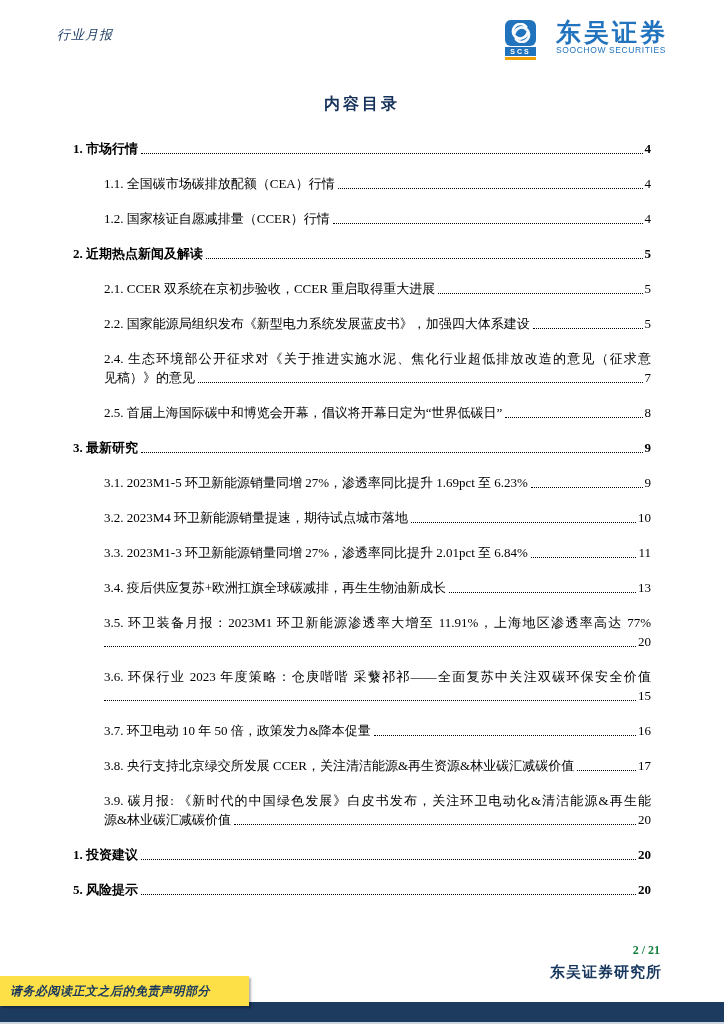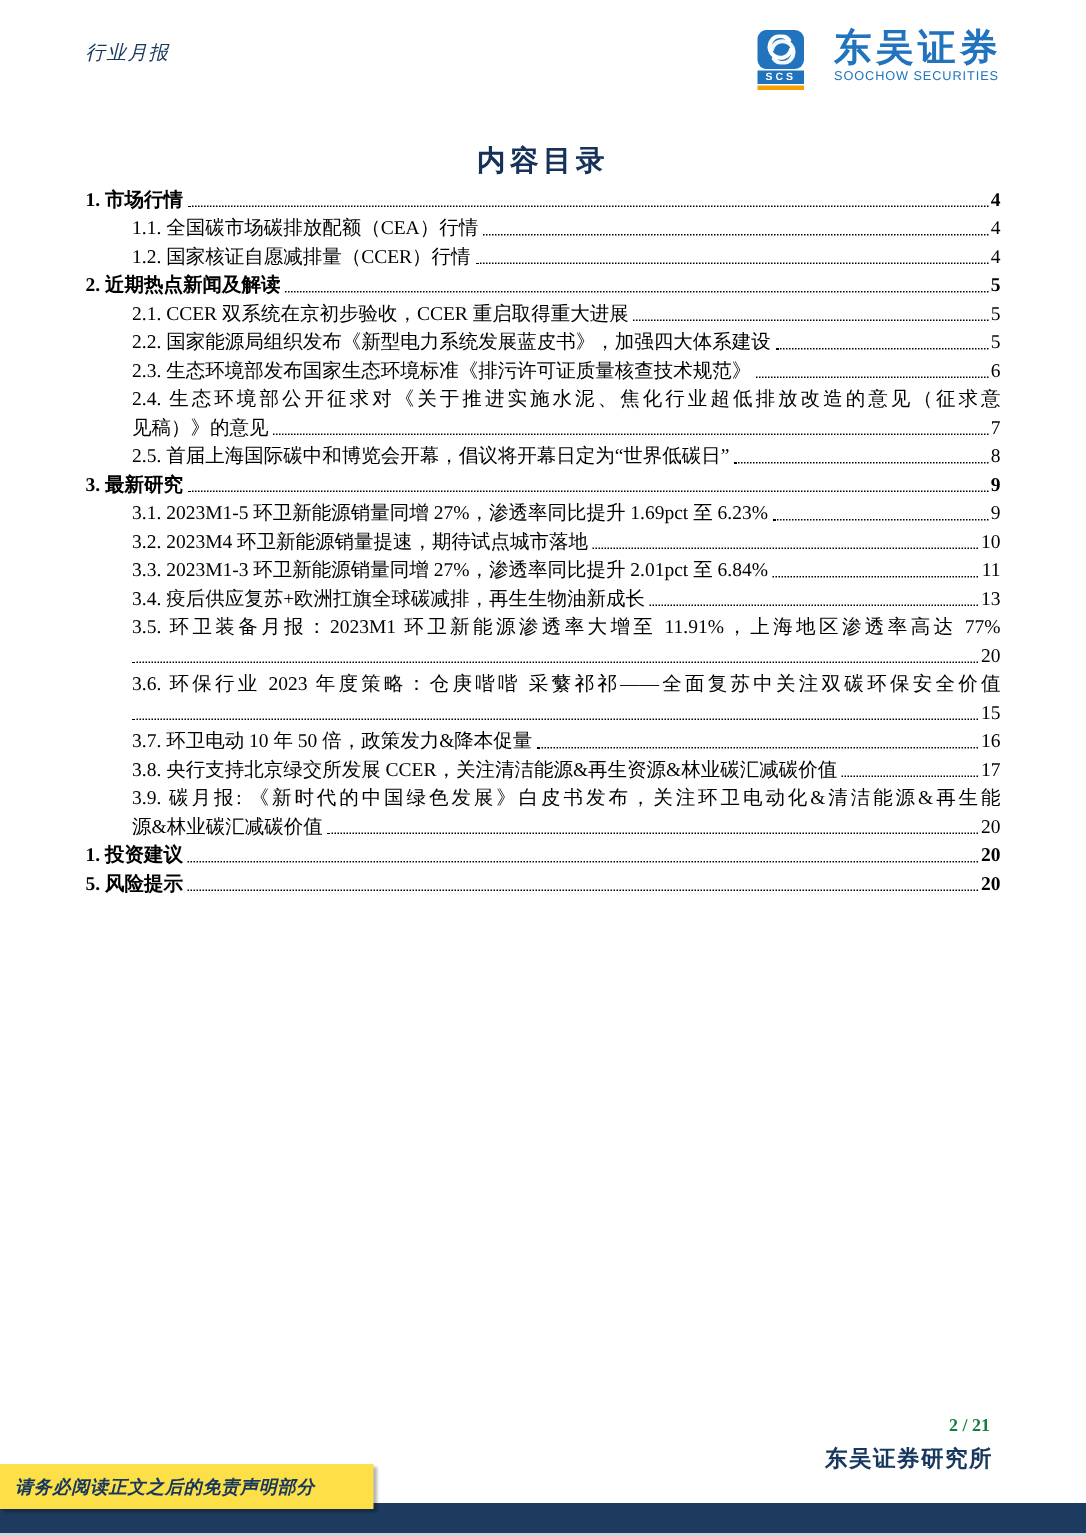--- a/index.html
+++ b/index.html
@@ -31,25 +31,25 @@
     font-family:"Liberation Sans",sans-serif;font-weight:bold;
     font-size:25px;line-height:25px;color:#2173bd;letter-spacing:3px;white-space:nowrap;
   }
   .logo-en{
     font-family:"Liberation Sans",sans-serif;font-size:8.5px;line-height:11px;
     color:#2173bd;letter-spacing:0.6px;white-space:nowrap;
   }
   
   .toc-title{
     position:absolute;top:94px;left:0;width:724px;text-align:center;
-    font-size:19px;font-weight:bold;color:#16325a;letter-spacing:3px;margin:0;
+    font-size:16px;font-weight:bold;color:#16325a;letter-spacing:3px;margin:0;
   }
   
   #toc{position:absolute;left:57px;top:123px;width:610px;}
-  .toc-entry{margin:0;}
+  .toc-entry{margin:16px;}
   .toc-entry.lv1{font-weight:bold;}
   .toc-entry.lv2{padding-left:31px;}
   .toc-line{line-height:19px;font-size:13px;}
   .toc-line.full{text-align:justify;text-align-last:justify;}
   .toc-line.last{display:flex;}
   .toc-line.last .t{flex:0 0 auto;white-space:nowrap;}
   .toc-line.last .leader{
     flex:1 1 auto;min-width:8px;border-bottom:1.5px dotted #000;margin:0 2px 4px 3px;
   }
   .toc-line.last .pg{flex:0 0 auto;}
@@ -137,27 +137,20 @@
       </div>
     </div>
     <div class="toc-entry lv2">
       <div class="toc-line last">
         <span class="t">2.2. 国家能源局组织发布《新型电力系统发展蓝皮书》，加强四大体系建设</span>
         <span class="leader"></span>
         <span class="pg">5</span>
       </div>
     </div>
     <div class="toc-entry lv2">
-      <div class="toc-line last">
-        <span class="t">2.3. 生态环境部发布国家生态环境标准《排污许可证质量核查技术规范》</span>
-        <span class="leader"></span>
-        <span class="pg">6</span>
-      </div>
-    </div>
-    <div class="toc-entry lv2">
       <div class="toc-line full">2.4. 生态环境部公开征求对《关于推进实施水泥、焦化行业超低排放改造的意见（征求意</div>
       <div class="toc-line last">
         <span class="t">见稿）》的意见</span>
         <span class="leader"></span>
         <span class="pg">7</span>
       </div>
     </div>
     <div class="toc-entry lv2">
       <div class="toc-line last">
         <span class="t">2.5. 首届上海国际碳中和博览会开幕，倡议将开幕日定为“世界低碳日”</span>

